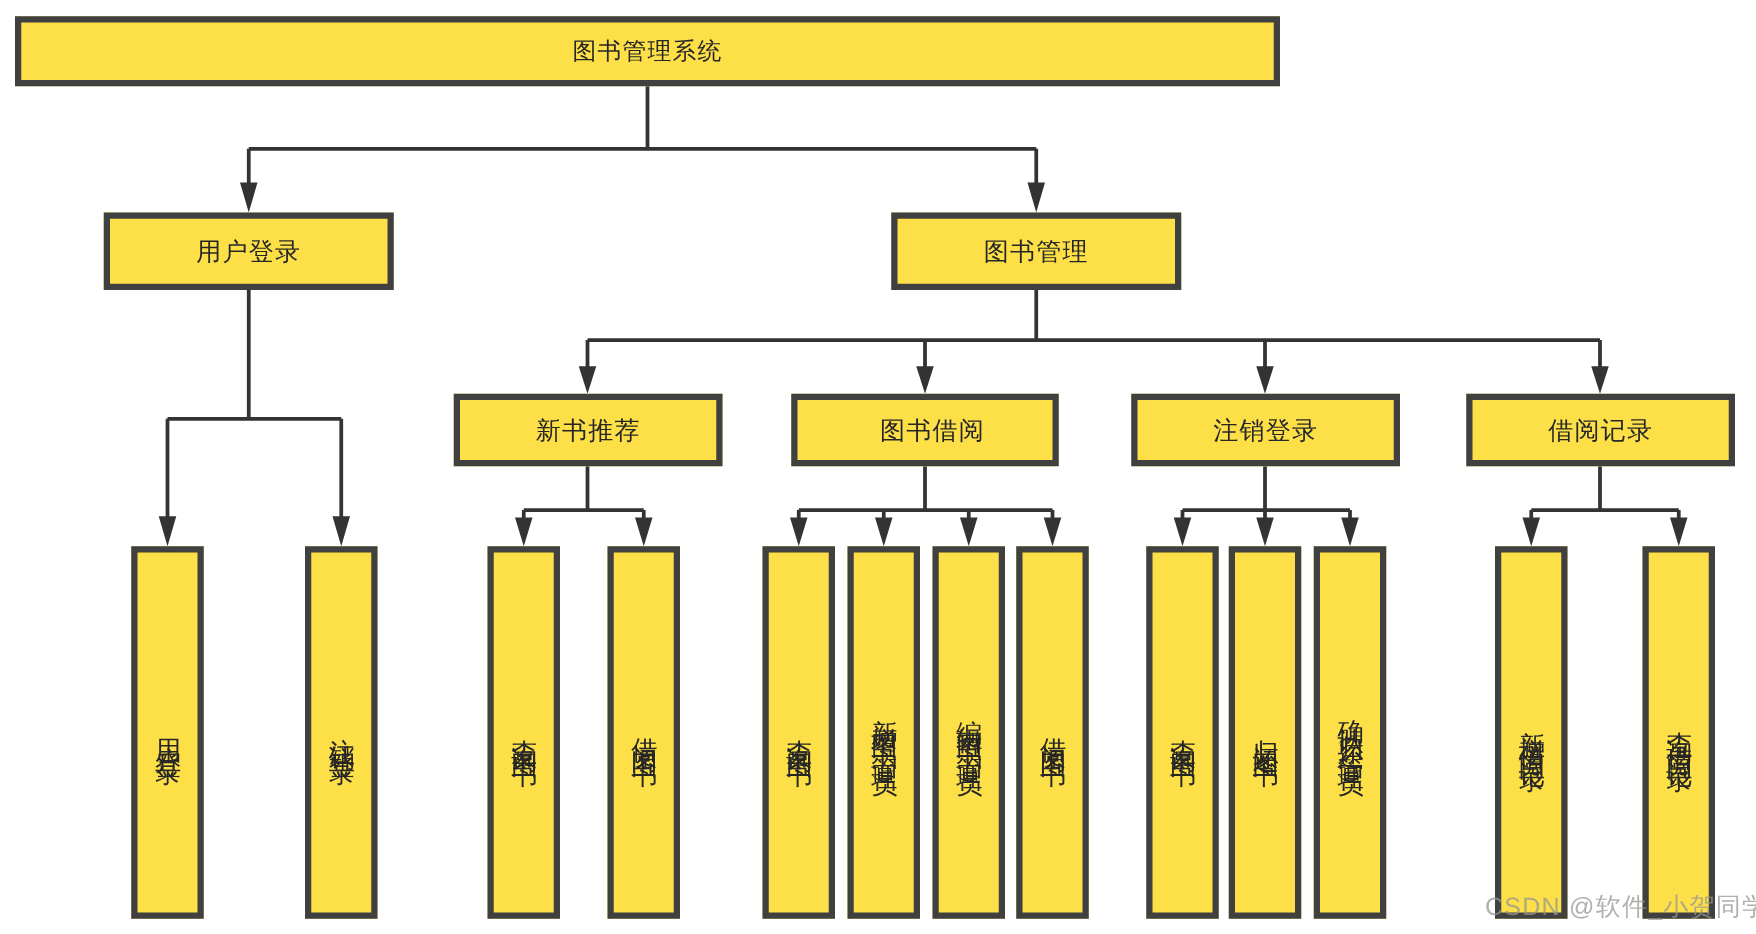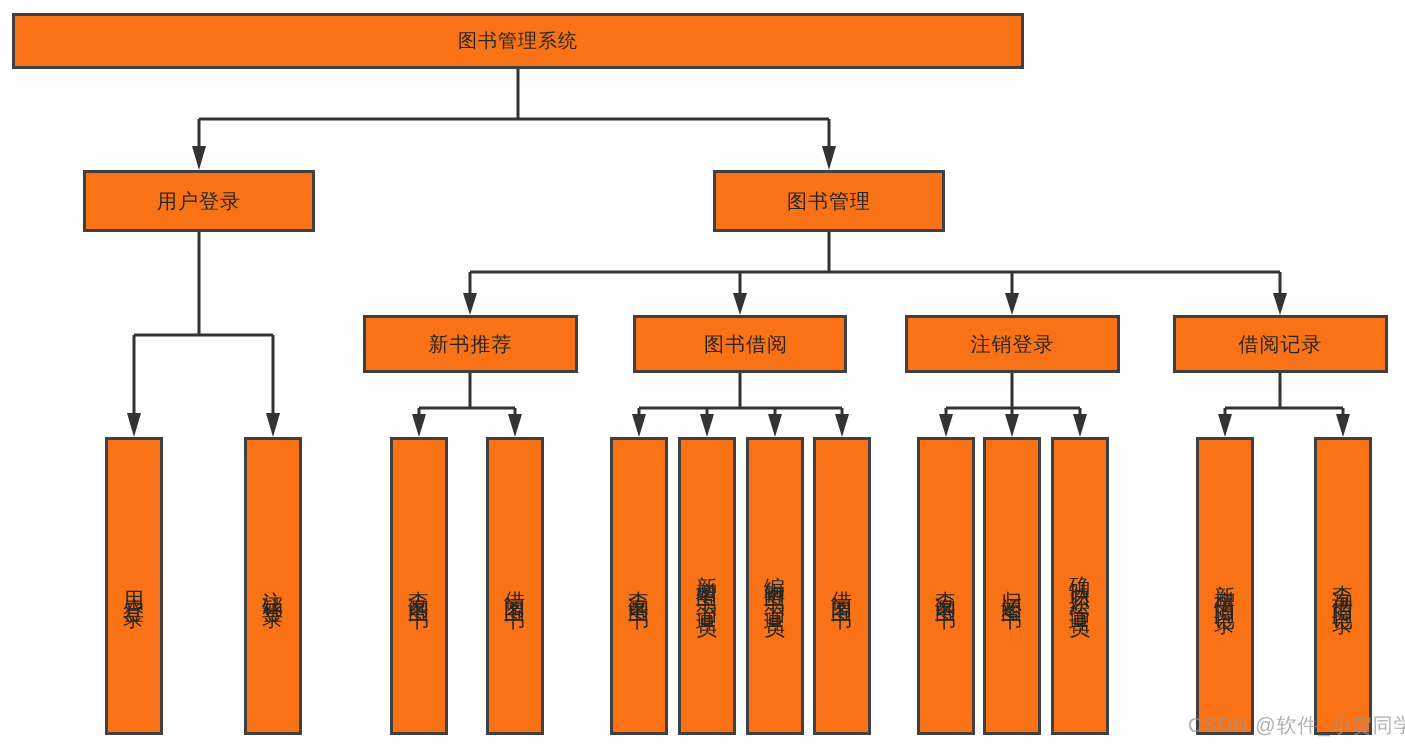--- a/index.html
+++ b/index.html
@@ -19,22 +19,22 @@
     position: absolute;
     left: 0;
     top: 0;
     width: 1405px;
     height: 747px;
     pointer-events: none;
   }
   .box {
     position: absolute;
     box-sizing: border-box;
-    background: #f97316;
-    border: 3px solid #404040;
+    background: #fde047;
+    border: 5px solid #404040;
     display: flex;
     align-items: center;
     justify-content: center;
   }
   .h-label {
     color: #262626;
     font-size: 20px;
     white-space: nowrap;
     letter-spacing: 1px;
   }

